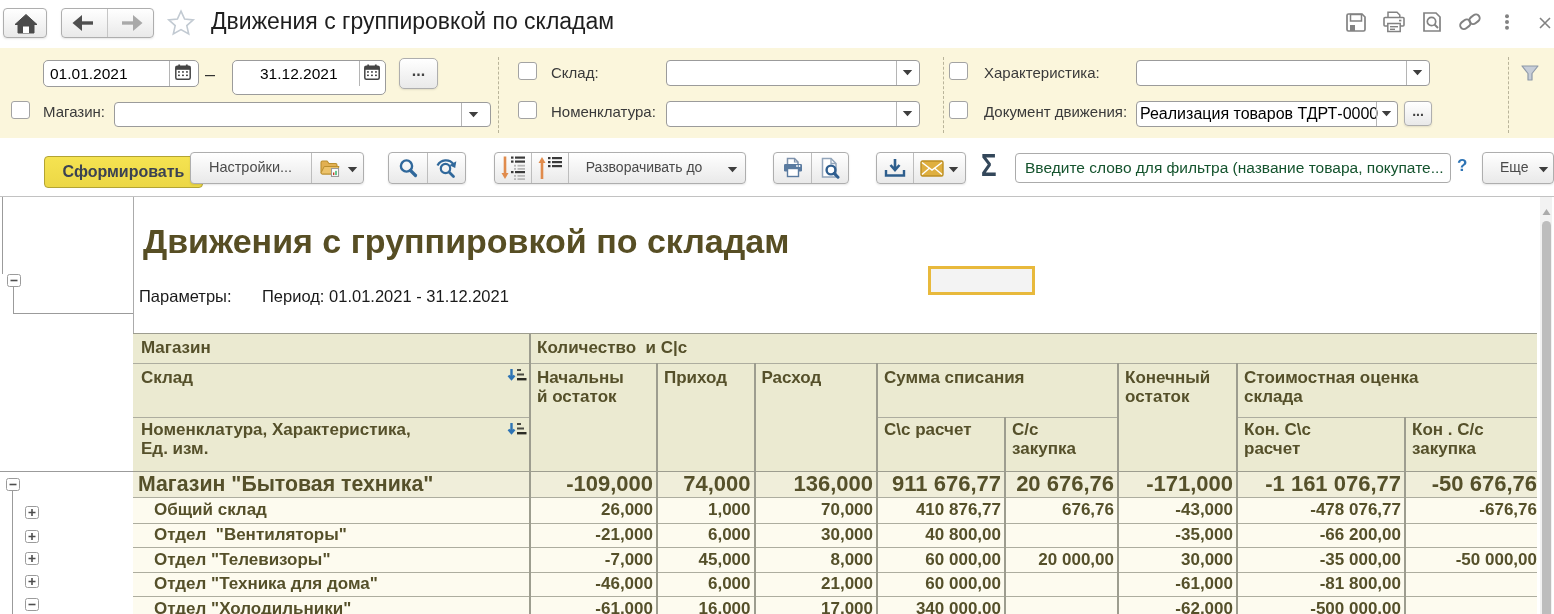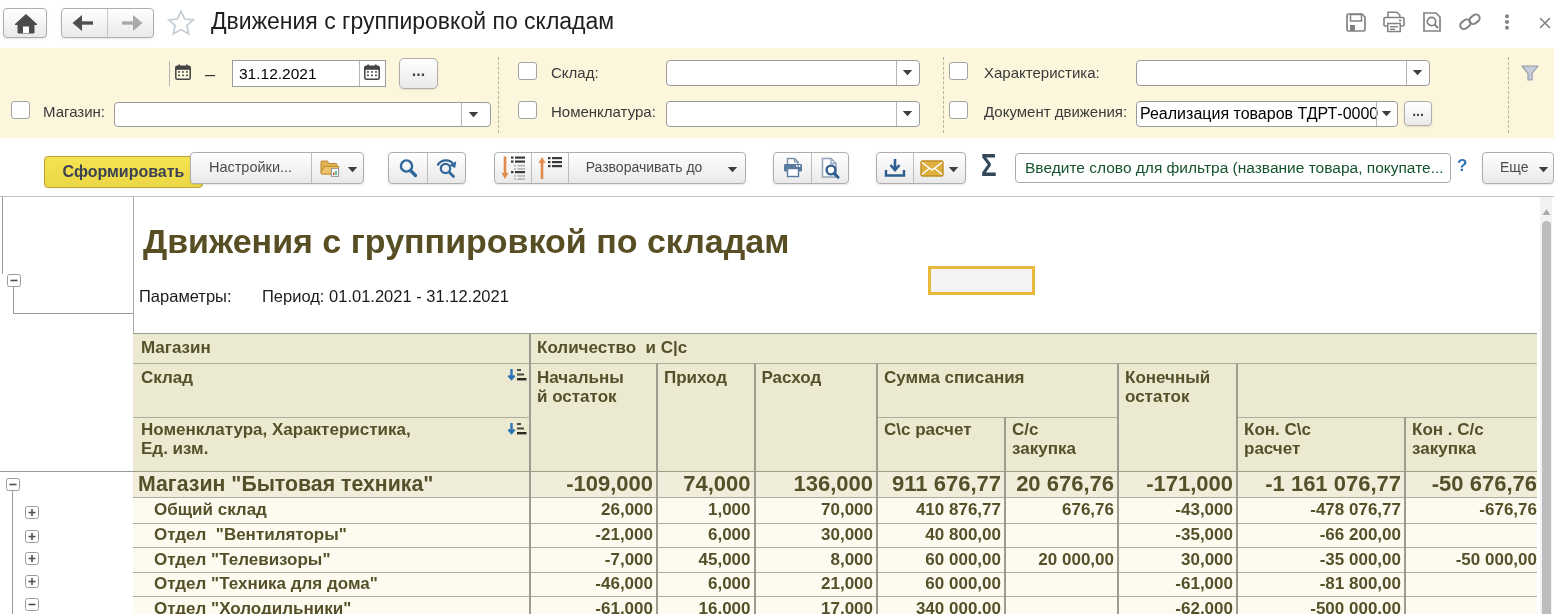--- a/index.html
+++ b/index.html
@@ -88,38 +88,41 @@
       <svg width="12" height="12" viewBox="0 0 12 12">
         <path d="M1 1 L11 11 M11 1 L1 11" stroke="#828282" stroke-width="1.6"></path>
       </svg>
     </div>
 
 <div class="abs" style="left:0;top:48px;width:1554px;height:90px;background:#fbf6dc"></div>
 <div class="abs" style="left:498px;top:57px;width:0;height:76px;border-left:1px dashed #b9b49a"></div>
 <div class="abs" style="left:943px;top:57px;width:0;height:76px;border-left:1px dashed #b9b49a"></div>
 <div class="abs" style="left:1508px;top:57px;width:0;height:76px;border-left:1px dashed #b9b49a"></div>
 
+<div class="inp" style="left:43px;top:59.5px;width:156px;height:27px;border-radius:5px;">
+      <div style="font-size:15.5px;color:#000;line-height:25px;padding-left:6px;">01.01.2021</div>
+    </div>
 <div class="abs" style="left:169px;top:60.5px;width:1px;height:25px;background:#b5b5b5"></div>
 <div class="abs" style="left:175px;top:64px;">
       <svg width="16" height="16" viewBox="0 0 16 16">
         <rect x="0.8" y="2.2" width="14.4" height="13" rx="1.5" fill="none" stroke="#454545" stroke-width="1.5"></rect>
         <rect x="0.8" y="2.2" width="14.4" height="3.6" fill="#454545"></rect>
         <path d="M4.2 0.6 V3.4 M11.8 0.6 V3.4" stroke="#454545" stroke-width="1.8"></path>
         <g fill="#454545">
           <rect x="3" y="7.2" width="1.9" height="1.5"></rect>
           <rect x="7" y="7.2" width="1.9" height="1.5"></rect>
           <rect x="11" y="7.2" width="1.9" height="1.5"></rect>
           <rect x="3" y="10.6" width="1.9" height="1.5"></rect>
           <rect x="7" y="10.6" width="1.9" height="1.5"></rect>
           <rect x="11" y="10.6" width="1.9" height="1.5"></rect>
         </g>
       </svg>
     </div>
 <div class="abs" style="left:205px;top:64px;font-size:18px;color:#333;">–</div>
-<div class="inp" style="left:232px;top:59.5px;width:154px;height:27px;border-radius:0;">
+<div class="inp" style="left:232px;top:59.5px;width:154px;height:35px;border-radius:5px;padding-left:21px;">
       <div style="font-size:15.5px;color:#000;line-height:25px;padding-left:6px;">31.12.2021</div>
     </div>
 <div class="abs" style="left:359px;top:60.5px;width:1px;height:25px;background:#b5b5b5"></div>
 <div class="abs" style="left:364px;top:64px;">
       <svg width="16" height="16" viewBox="0 0 16 16">
         <rect x="0.8" y="2.2" width="14.4" height="13" rx="1.5" fill="none" stroke="#454545" stroke-width="1.5"></rect>
         <rect x="0.8" y="2.2" width="14.4" height="3.6" fill="#454545"></rect>
         <path d="M4.2 0.6 V3.4 M11.8 0.6 V3.4" stroke="#454545" stroke-width="1.8"></path>
         <g fill="#454545">
           <rect x="3" y="7.2" width="1.9" height="1.5"></rect>
@@ -410,20 +413,21 @@
 <div class="abs" style="left:1004px;top:417px;width:2px;height:203px;background:#9d9d8f"></div>
 <div class="abs" style="left:1404px;top:417px;width:2px;height:203px;background:#9d9d8f"></div>
 <div class="hc" style="left:141px;top:333px;height:30px;line-height:30px;">Магазин</div>
 <div class="hc" style="left:537px;top:333px;height:30px;line-height:30px;">Количество&nbsp; и С|с</div>
 <div class="hc" style="left:141px;top:368px;">Склад</div>
 <div class="hc" style="left:537px;top:368px;">Начальны<br>й остаток</div>
 <div class="hc" style="left:664px;top:368px;">Приход</div>
 <div class="hc" style="left:761.5px;top:368px;">Расход</div>
 <div class="hc" style="left:884px;top:368px;">Сумма списания</div>
 <div class="hc" style="left:1125px;top:368px;">Конечный<br>остаток</div>
+<div class="hc" style="left:1244px;top:368px;">Стоимостная оценка<br>склада</div>
 <div class="hc" style="left:141px;top:420px;">Номенклатура, Характеристика,<br>Ед. изм.</div>
 <div class="hc" style="left:884px;top:420px;">С\с расчет</div>
 <div class="hc" style="left:1012px;top:420px;">С/с<br>закупка</div>
 <div class="hc" style="left:1244px;top:420px;">Кон. С\с<br>расчет</div>
 <div class="hc" style="left:1412px;top:420px;">Кон . С/с<br>закупка</div>
 <div class="abs" style="left:507px;top:368px;">
           <svg width="20" height="15" viewBox="0 0 20 15">
             <path d="M4.5 1 L4.5 10 M1.5 7.5 L4.5 11 L7.5 7.5" fill="none" stroke="#2e74b5" stroke-width="2.4"></path>
             <rect x="10" y="1" width="4" height="2" fill="#4a4a42"></rect>
             <rect x="10" y="5.5" width="7" height="2" fill="#4a4a42"></rect>

